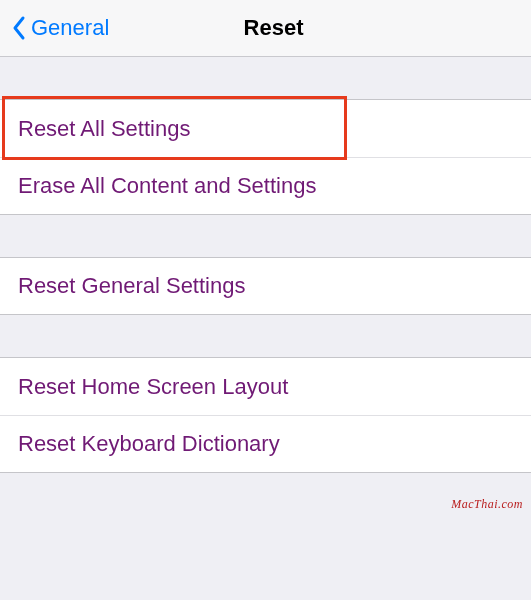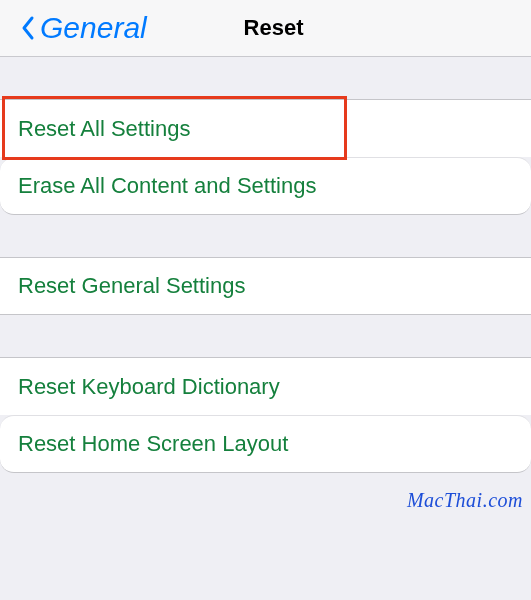--- a/index.html
+++ b/index.html
@@ -16,25 +16,24 @@
       background: #f7f7f8;
       border-bottom: 1px solid #c9c9ce;
       display: flex;
       align-items: center;
       position: relative;
     }
     .back {
       display: flex;
       align-items: center;
       color: #007aff;
-      font-size: 30px;
-      padding-left: 20px;
+      font-size: 22px;
+      padding-left: 11px;
       cursor: pointer;
       font-weight: 400;
-      font-style: italic;
     }
     .back svg {
       width: 16px;
       height: 26px;
       fill: none;
       stroke: #007aff;
       stroke-width: 3;
       stroke-linecap: round;
       stroke-linejoin: round;
       margin-right: 4px;
@@ -52,21 +51,21 @@
     .group {
       margin-top: 42px;
     }
     .cell {
       background: #fff;
       min-height: 58px;
       display: flex;
       align-items: center;
       padding: 12px 18px;
       font-size: 22px;
-      color: #15803d;
+      color: #701a75;
       border-top: 1px solid #d7d7db;
       cursor: pointer;
       position: relative;
     }
     .cell:last-child {
       border-bottom: 1px solid #d7d7db;
     }
     .group .cell:first-child {
       border-top: 1px solid #c5c5c9;
     }
@@ -77,40 +76,39 @@
       content: "";
       position: absolute;
       top: -1px;
       left: 18px;
       right: 0;
       height: 1px;
       background: #fff;
     }
     .cell + .cell {
       border-top: 1px solid #e0e0e4;
-      border-radius: 14px;
     }
     .cell + .cell::before { display:none; }
     .highlight-box {
       position: absolute;
       border: 3px solid #e63a1c;
       top: 96px;
       left: 2px;
       width: 345px;
       height: 64px;
       pointer-events: none;
     }
     .watermark {
       position: absolute;
       right: 8px;
       bottom: 88px;
-      color: #1d4ed8;
+      color: #b91c1c;
       font-family: Georgia, "Times New Roman", serif;
       font-style: italic;
-      font-size: 20px;
+      font-size: 12px;
       letter-spacing: 0.5px;
       pointer-events: none;
     }
   </style>
 </head>
 <body>
 
 <div class="navbar">
   <div class="back">
     <svg viewBox="0 0 16 26">
@@ -131,22 +129,22 @@
 </div>
 
 <div class="group">
   <div class="cell">
     <span>Reset General Settings</span>
   </div>
 </div>
 
 <div class="group">
   <div class="cell">
-    <span>Reset Keyboard Dictionary</span>
+    <span>Reset Home Screen Layout</span>
   </div>
   <div class="cell">
-    <span>Reset Home Screen Layout</span>
+    <span>Reset Keyboard Dictionary</span>
   </div>
 </div>
 
 <div class="highlight-box"></div>
 
 <div class="watermark">MacThai.com</div>
 
 </body></html>

